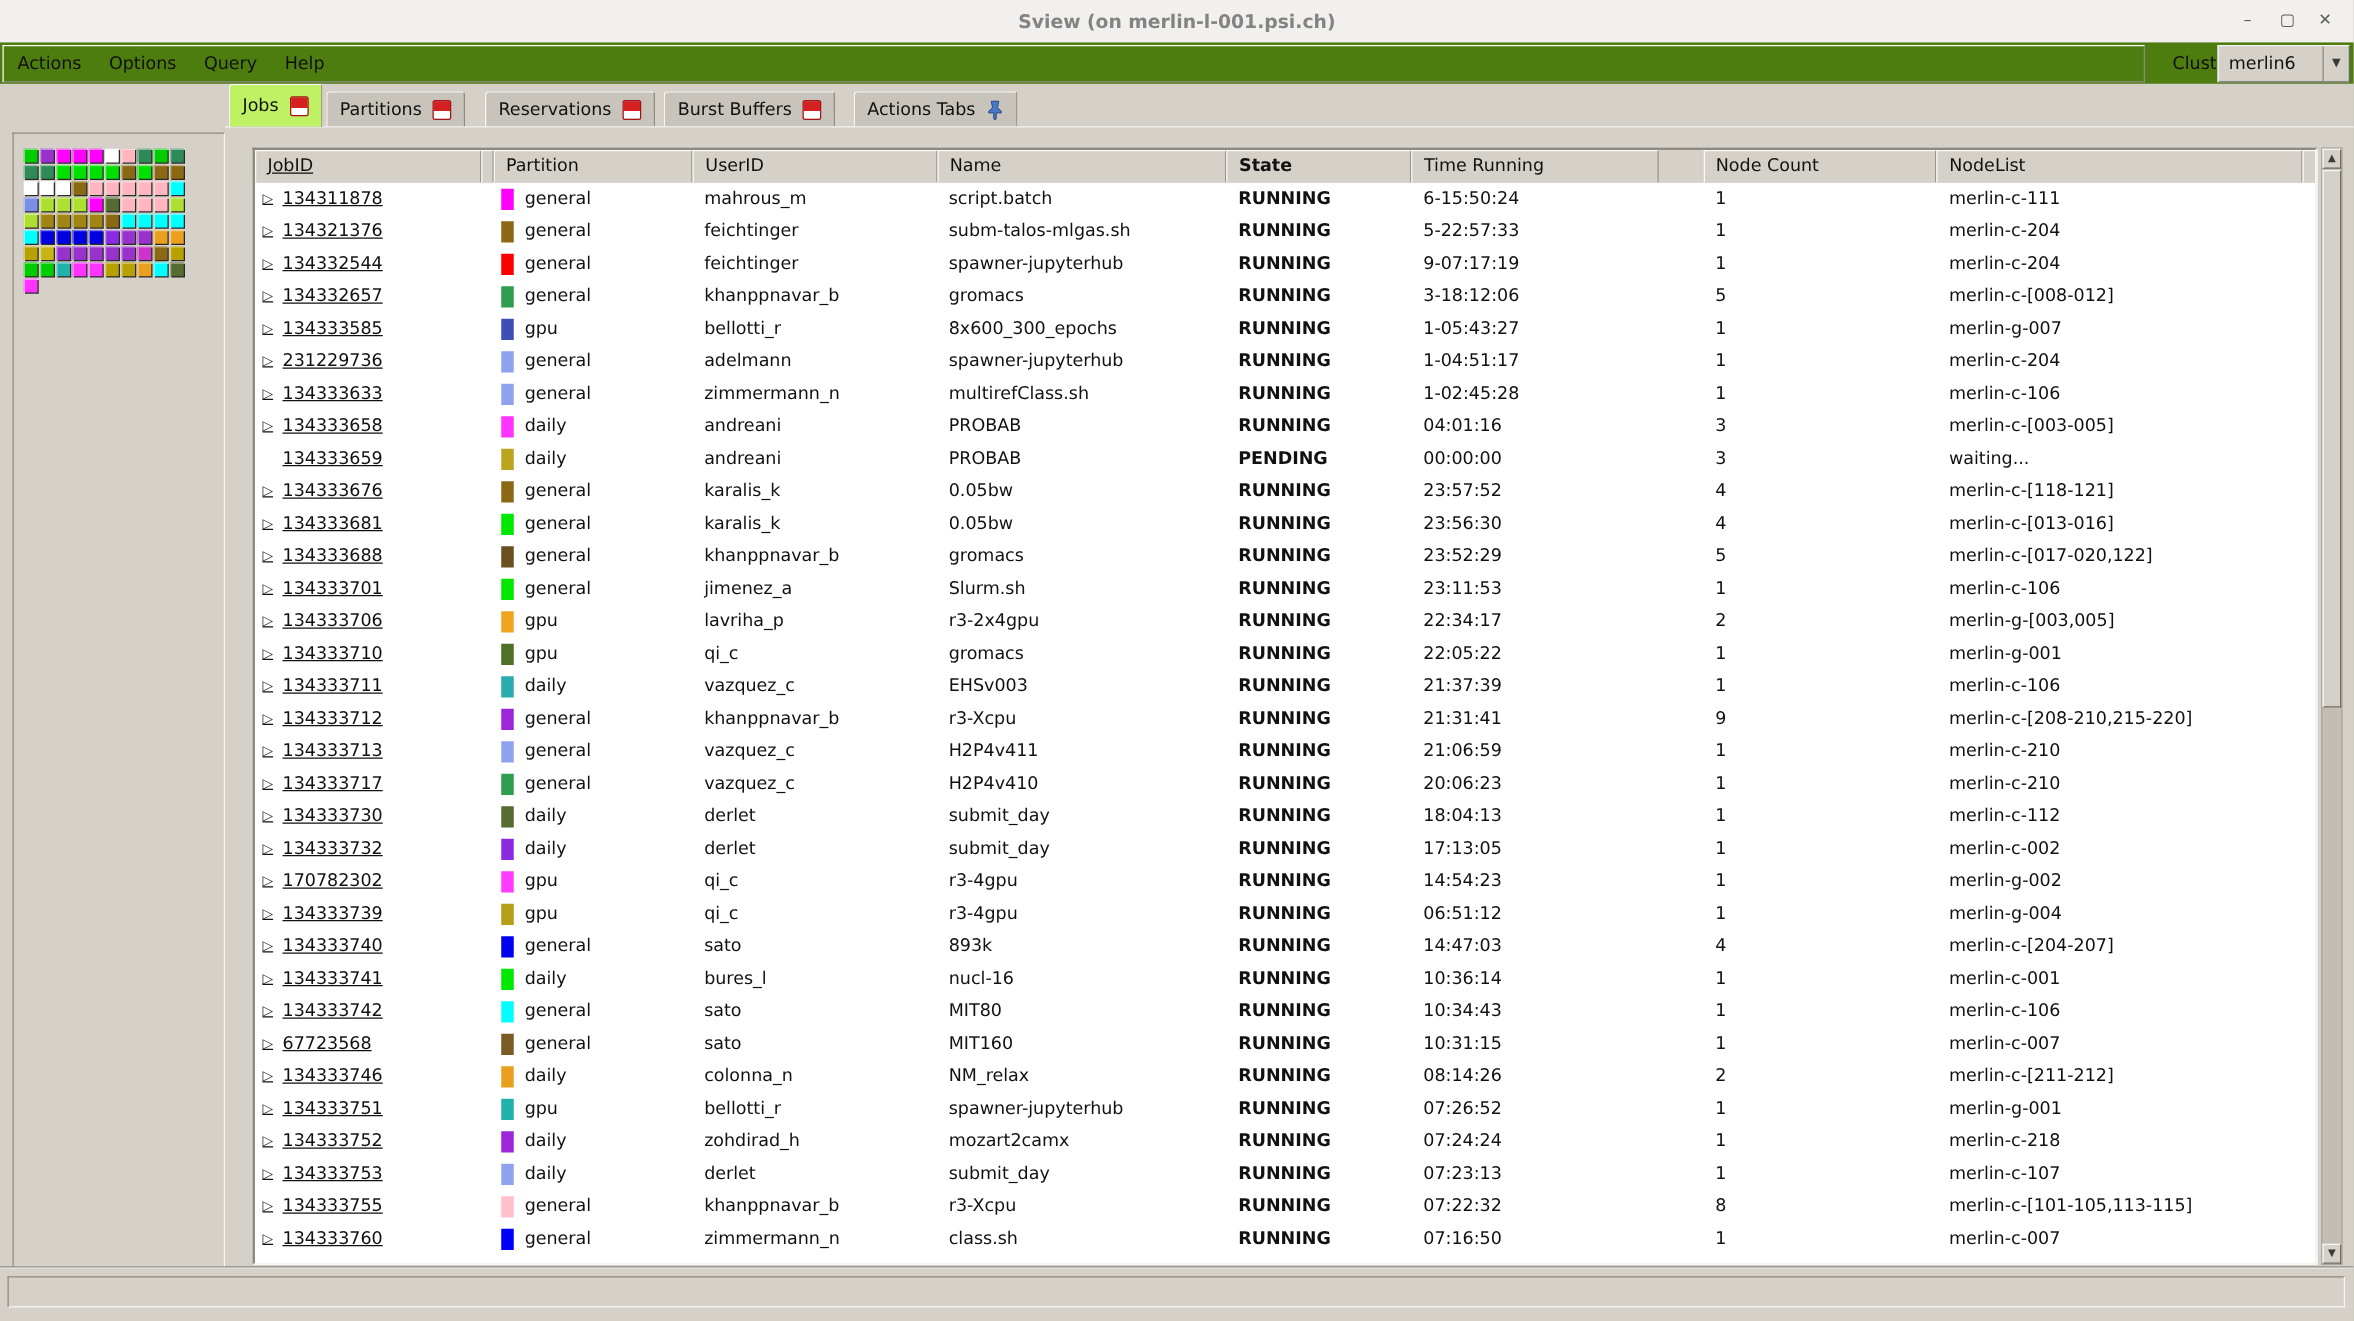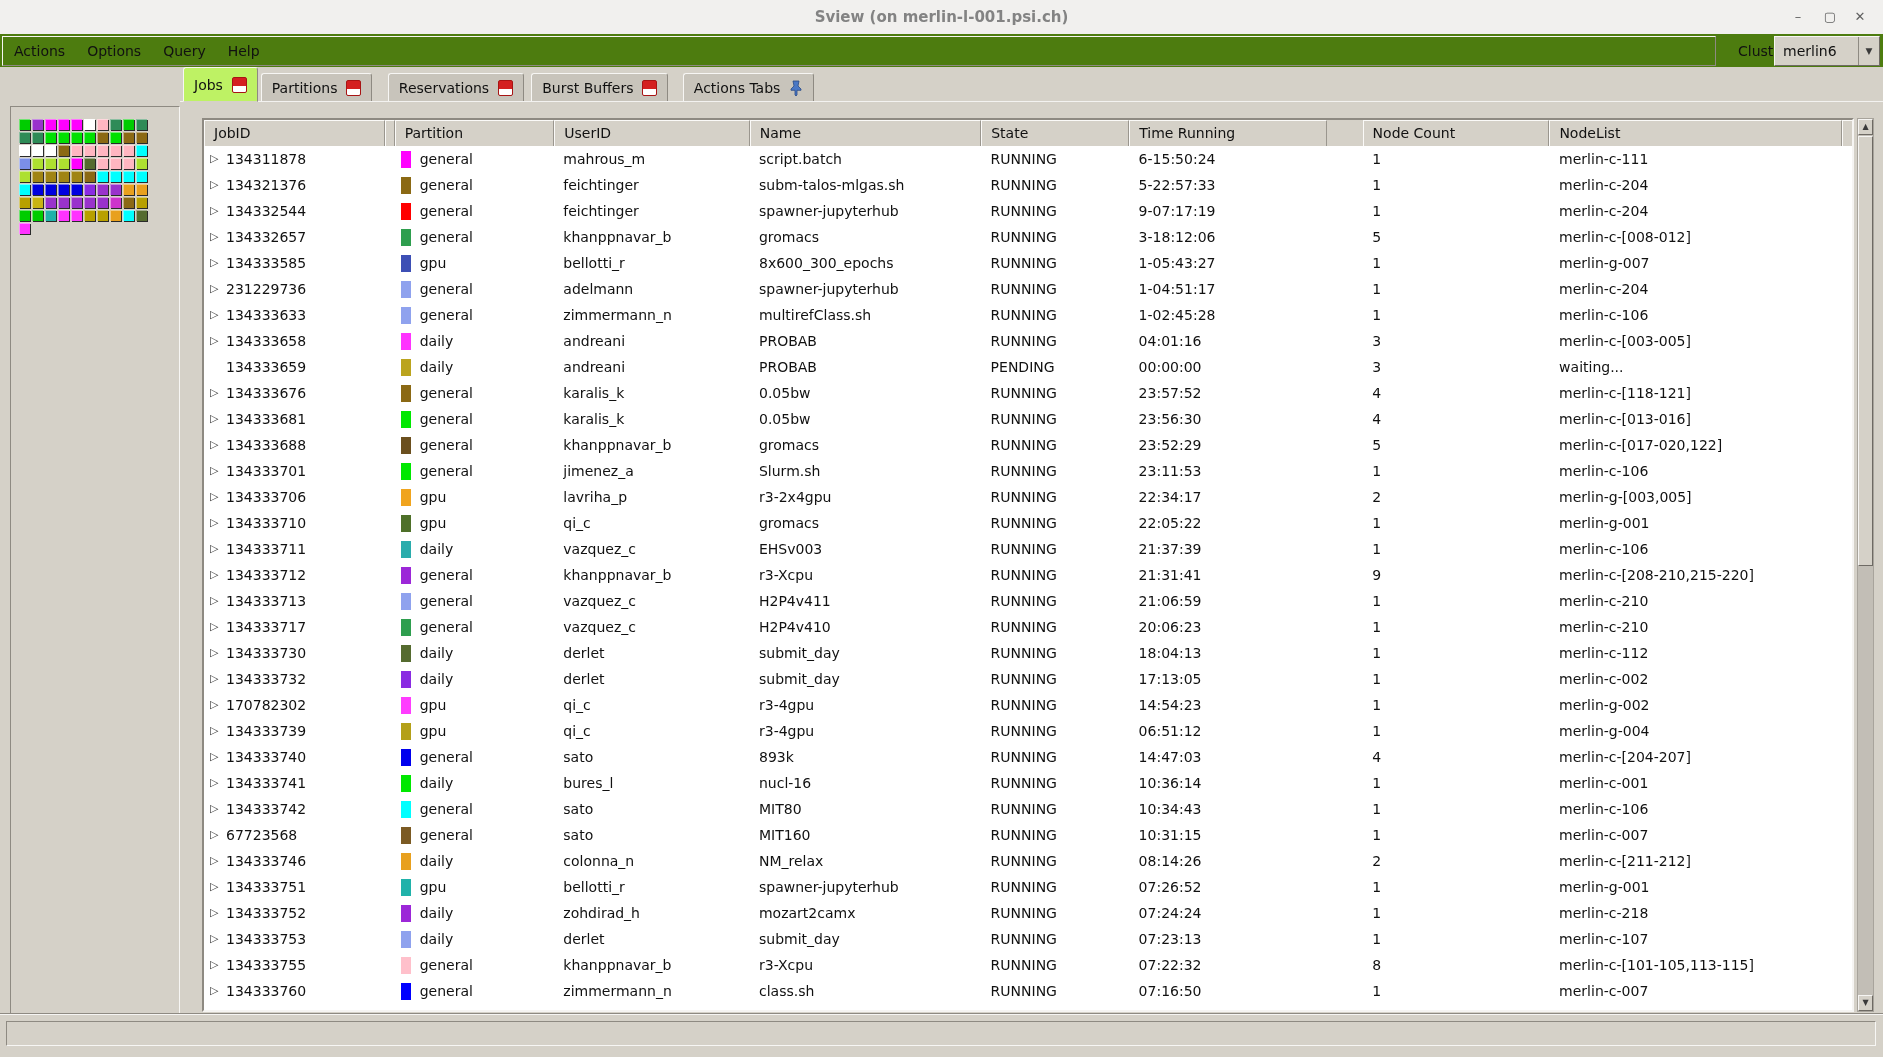--- a/index.html
+++ b/index.html
@@ -54,22 +54,22 @@
   .main{position:absolute;left:202px;top:118px;width:1652px;height:894px;
         border:2px solid;border-color:#8e8a82 #f6f5f3 #f6f5f3 #8e8a82;background:#fff;
         box-sizing:border-box;}
   .thead{display:flex;height:26px;background:#d5d1c8;border-bottom:1px solid #8e8a82;}
   .th{box-sizing:border-box;border-right:1px solid #9a968e;border-top:1px solid #fbfaf8;
       border-left:1px solid #fbfaf8;line-height:24px;padding-left:9px;white-space:nowrap;
       overflow:hidden;}
   .tbody{position:absolute;left:0;top:26px;right:0;bottom:0;background:#fff;overflow:hidden;}
   .trow{display:flex;height:26px;line-height:26px;white-space:nowrap;}
   .td{box-sizing:border-box;overflow:hidden;padding-left:9px;}
-  .c-jobid{width:186px;} .c-spacer{width:10px;padding-left:0;} .c-part{width:164px;}
-  .c-user{width:201px;} .c-name{width:238px;} .c-state{width:152px;}
+  .c-jobid{width:186px;text-decoration:underline;} .c-spacer{width:10px;padding-left:0;} .c-part{width:164px;}
+  .c-user{width:201px;} .c-name{width:238px;} .c-state{width:152px;font-weight:bold;}
   .c-time{width:203px;} .c-count{width:192px;margin-left:36px;} .c-nodes{width:301px;}
   .c-fill{flex:1;border-right:none;}
   .td.c-jobid{padding-left:6px;display:flex;align-items:center;}
   .expander{display:inline-block;width:16px;font-size:11px;color:#2e2e2e;}
   .td.c-part{padding-left:6px;display:flex;align-items:center;}
   .swatch{display:inline-block;width:10px;height:17px;margin-right:9px;flex:none;}
 
   
   .vscroll{position:absolute;left:1857px;top:118px;width:17px;height:894px;background:#c2beb6;
            border:1px solid #a8a49c;box-sizing:border-box;}

